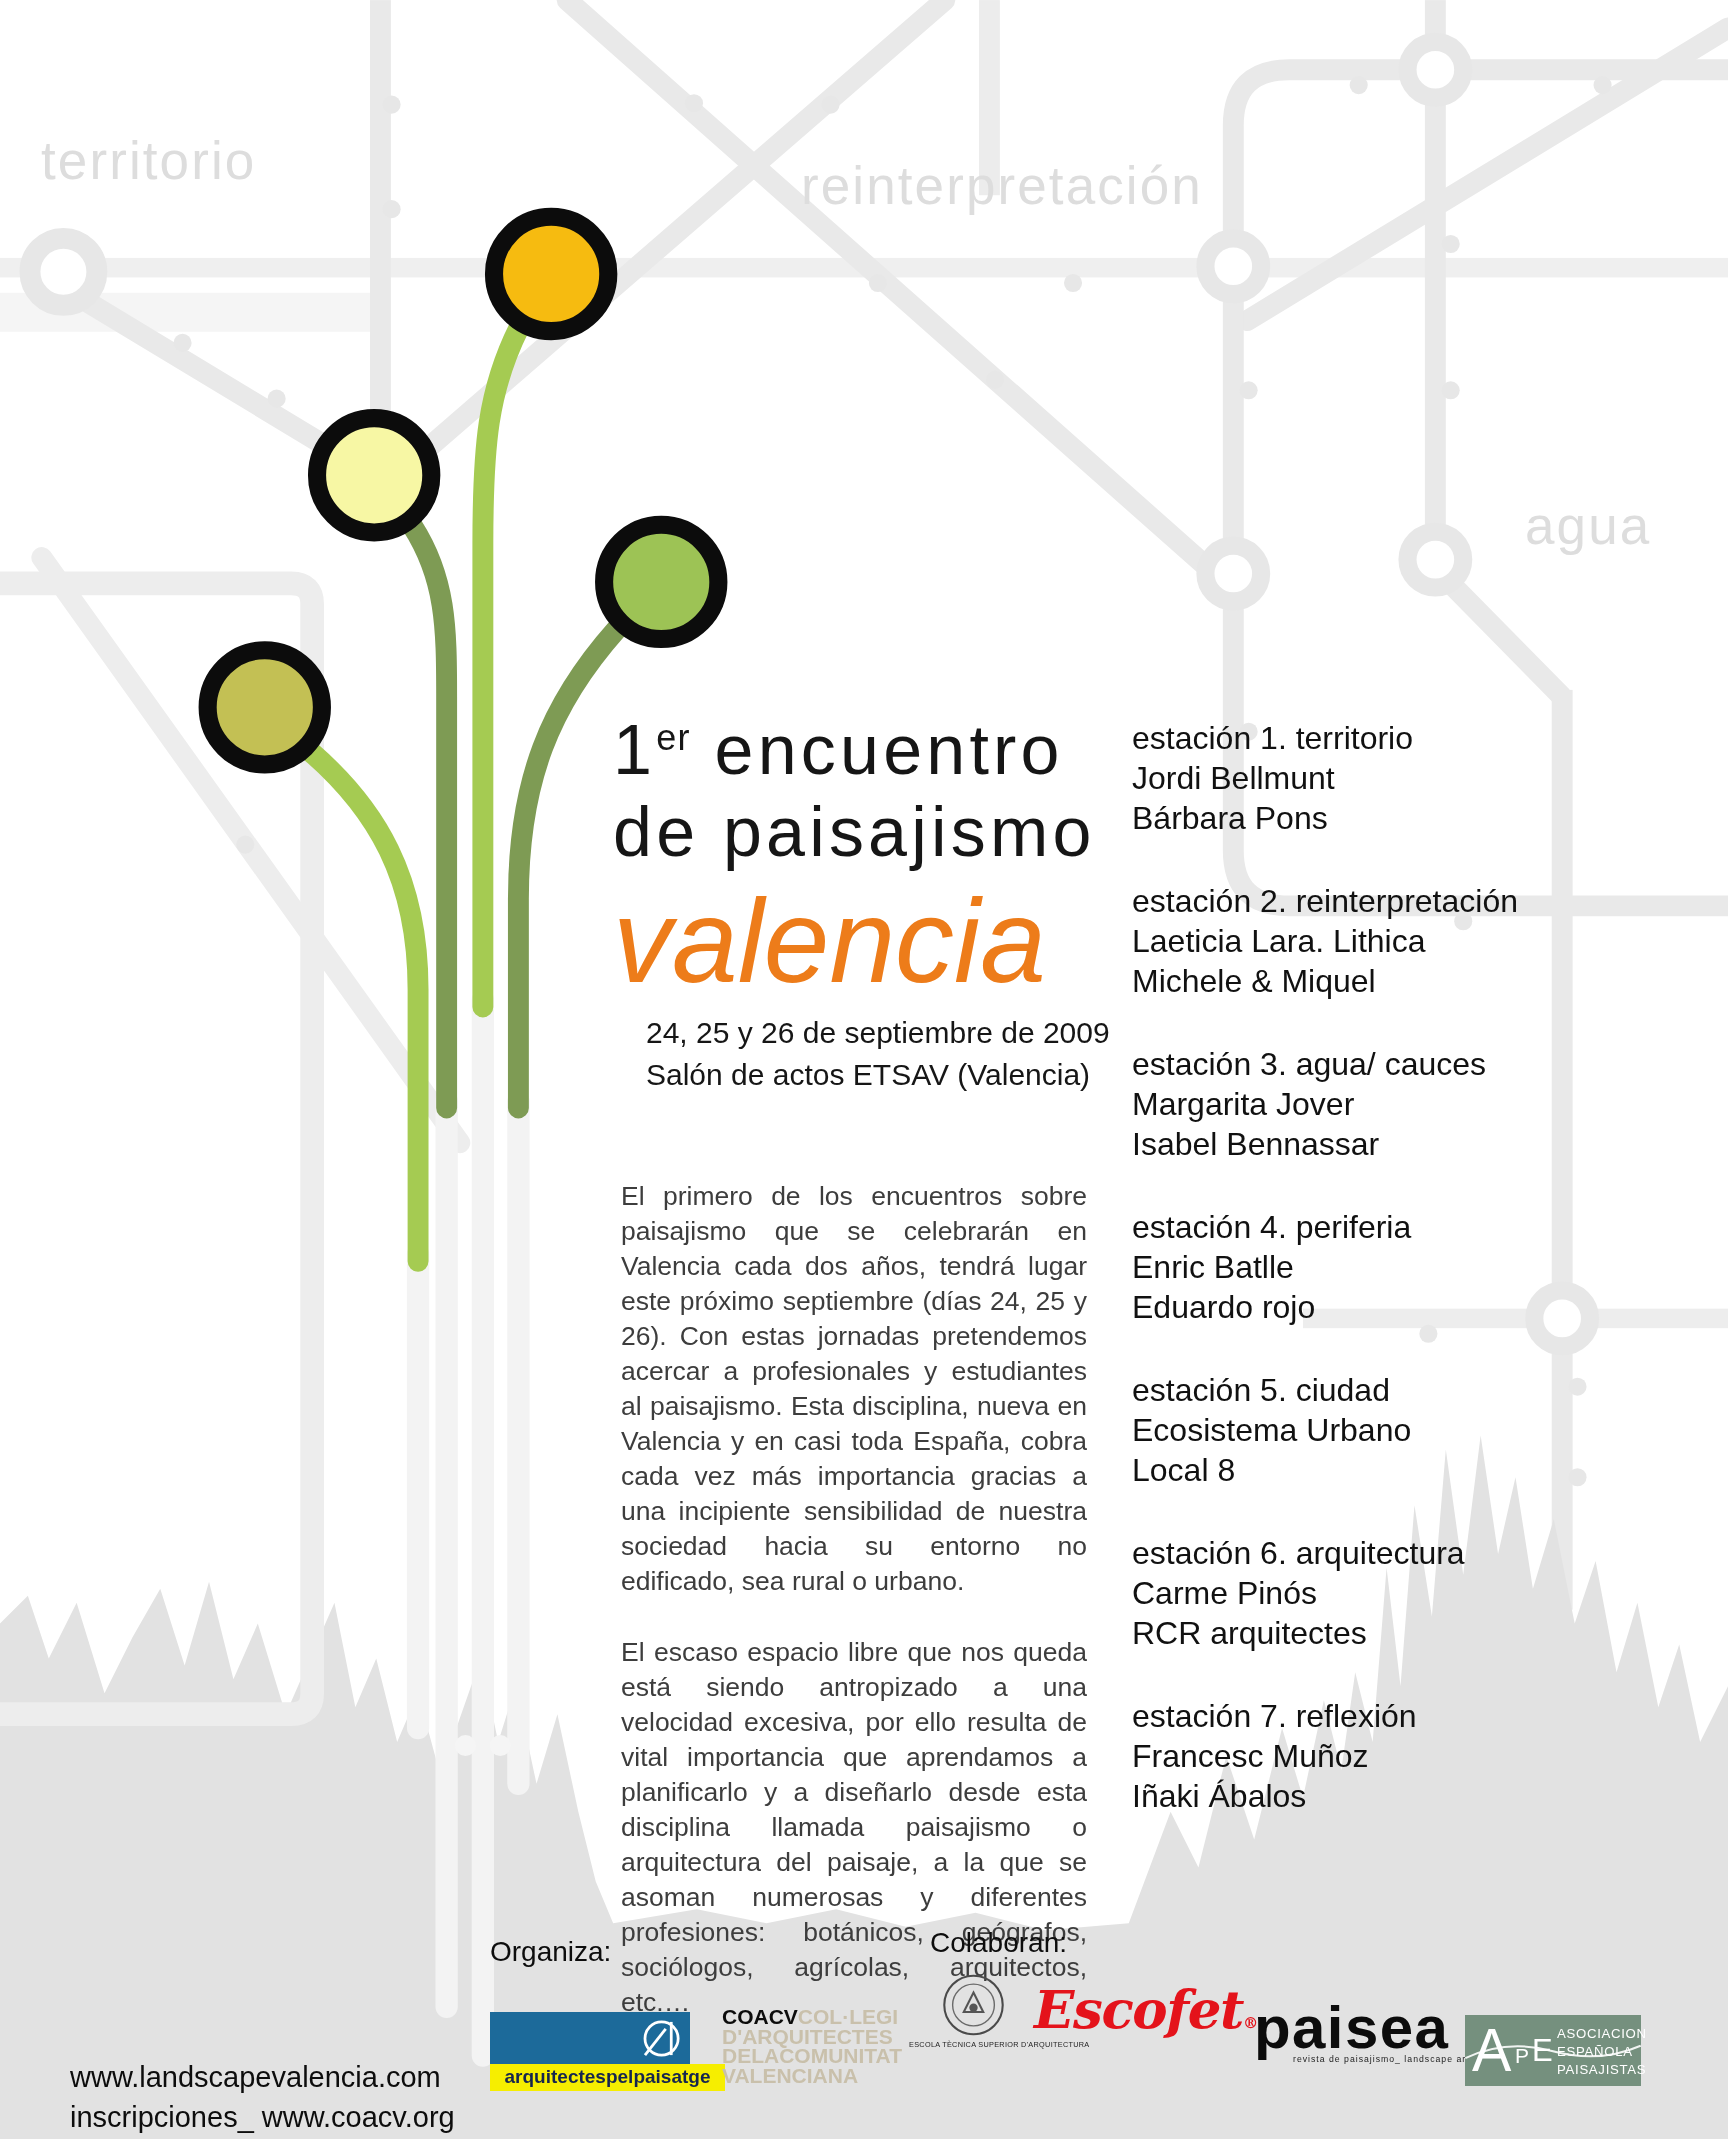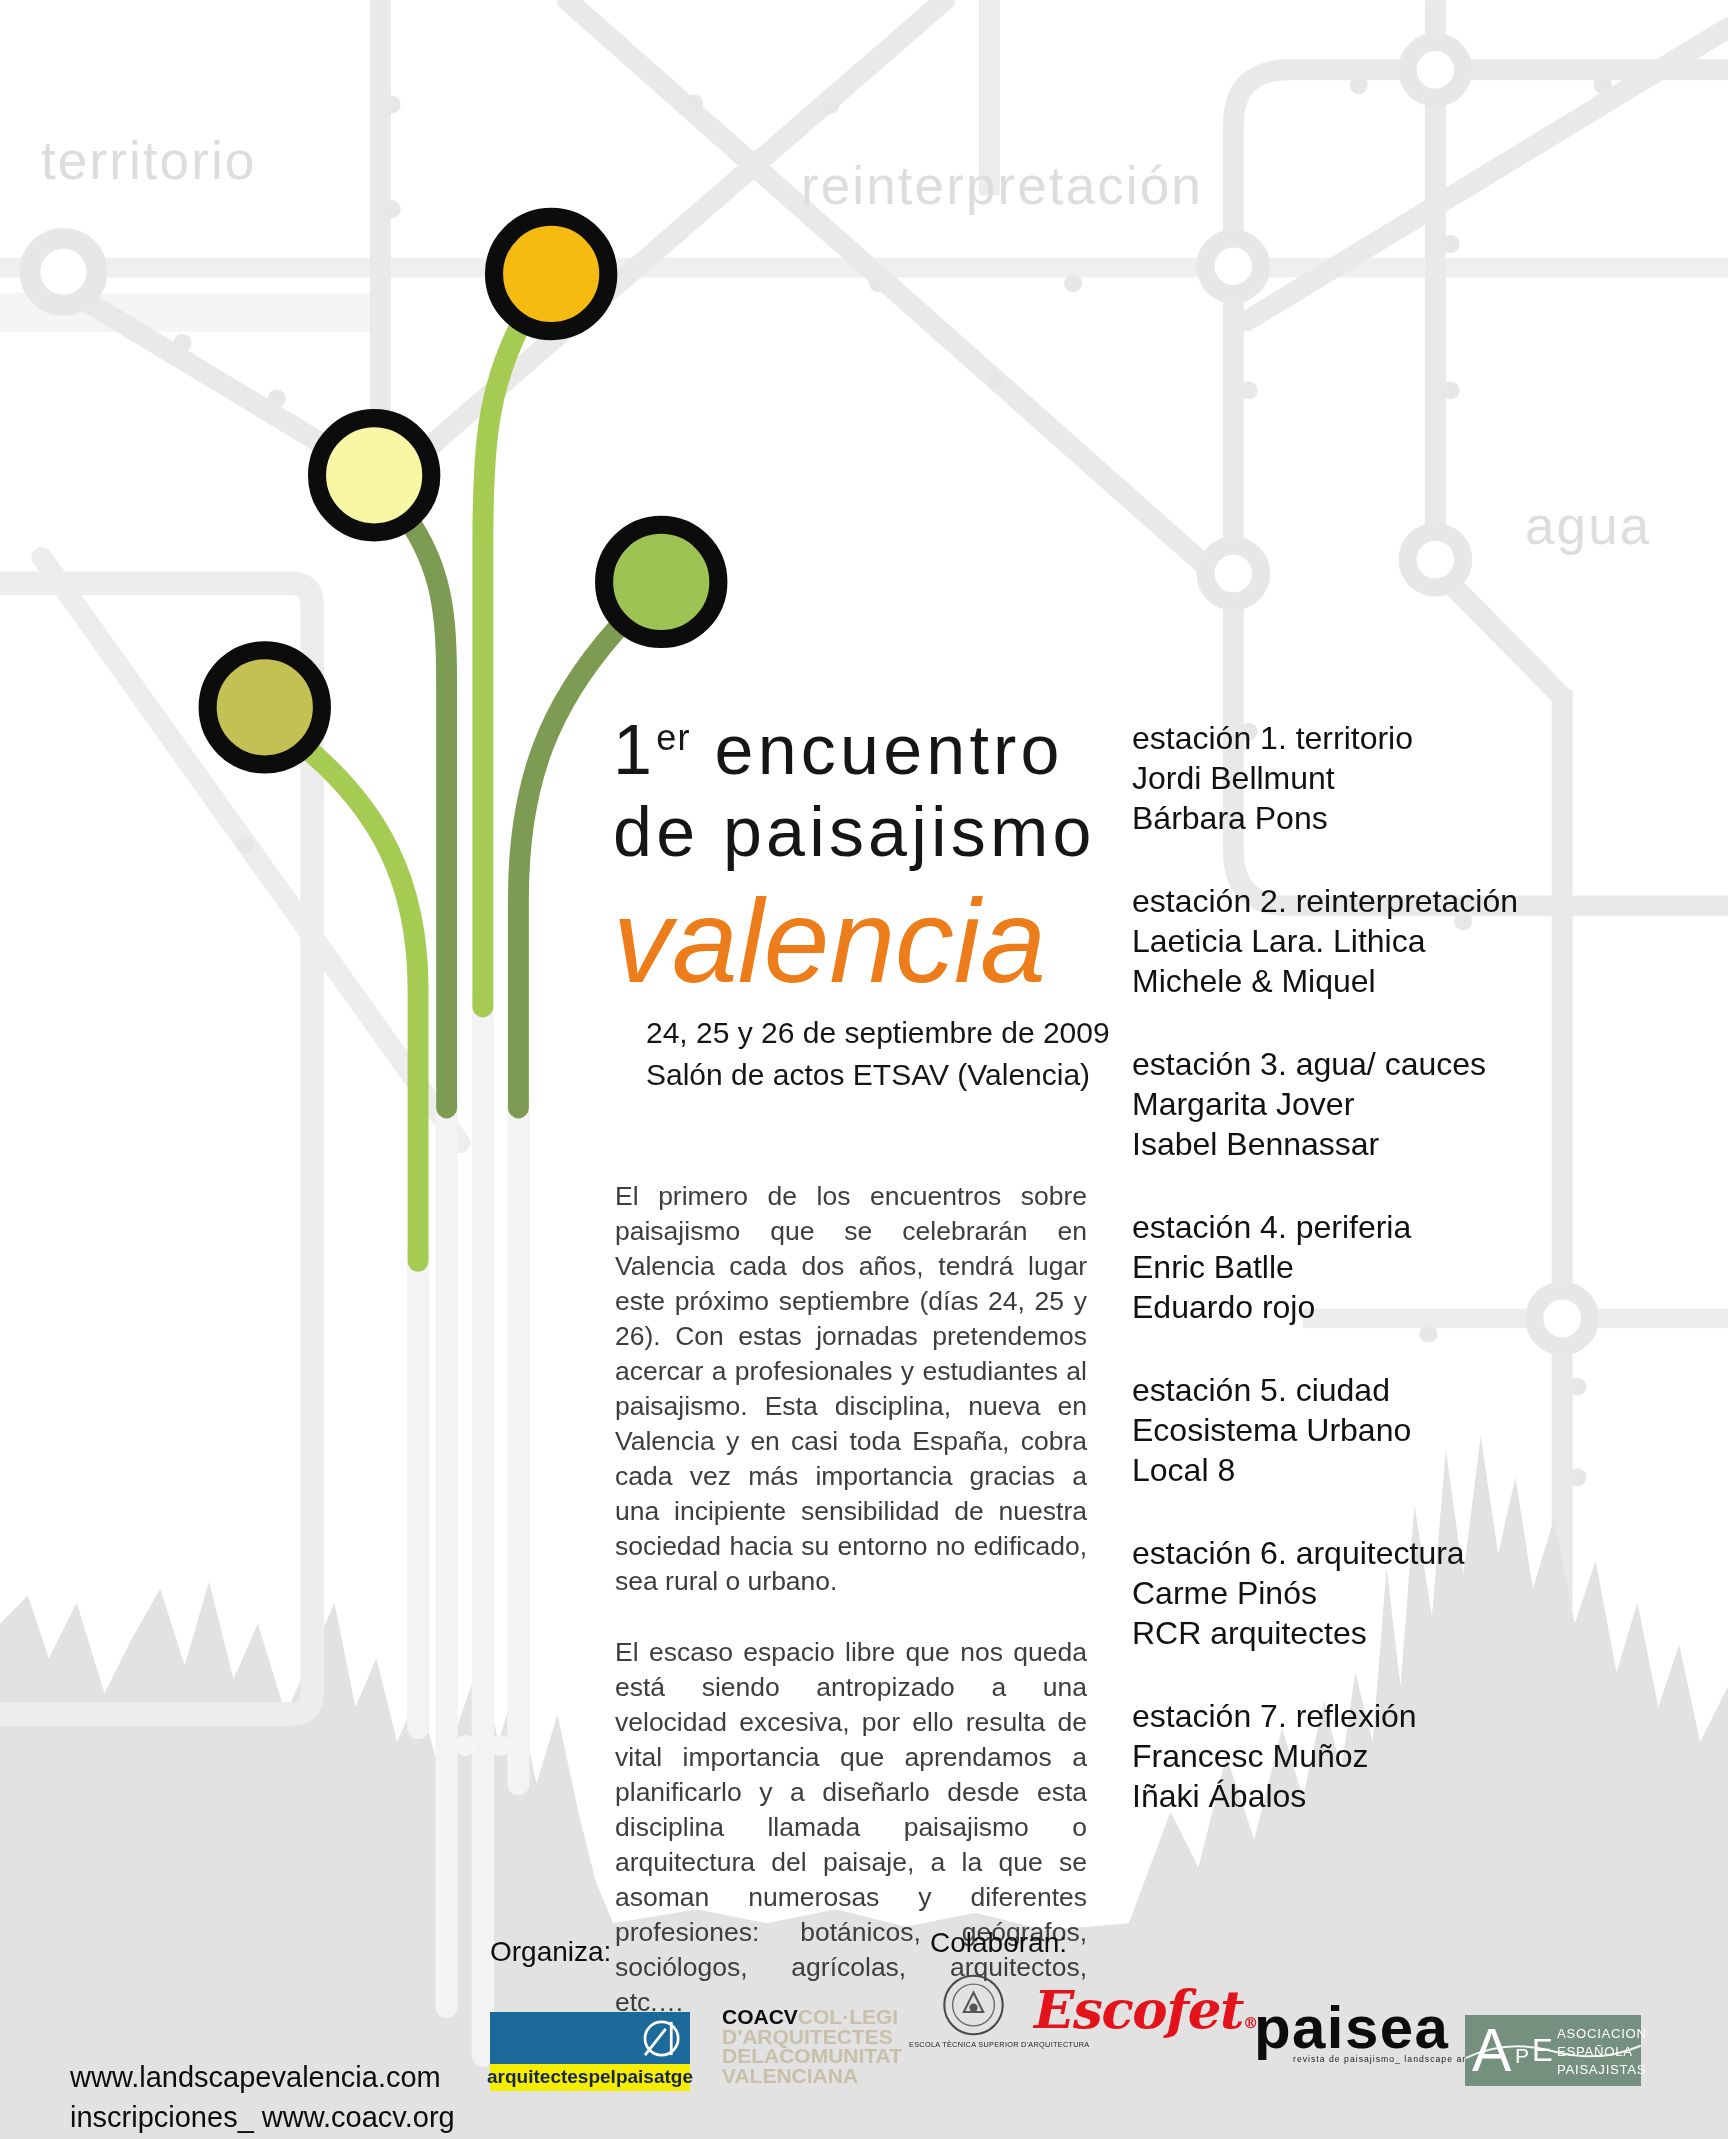--- a/index.html
+++ b/index.html
@@ -15,30 +15,30 @@
     font-family:"Liberation Sans",sans-serif;background:#fff;}
   #bg-art{position:absolute;left:0;top:0;width:1728px;height:2140px;}
   .bgword{position:absolute;color:var(--word-gray);font-size:53px;letter-spacing:2.1px;}
   .titleblock{position:absolute;left:613px;top:697px;width:502px;color:var(--ink);}
   .t-line{font-size:70px;letter-spacing:4.2px;line-height:82px;white-space:nowrap;}
   .t-sup{font-size:36px;vertical-align:super;letter-spacing:1.4px;}
   .t-city{font-size:118px;letter-spacing:0px;color:var(--accent-orange);line-height:118px;margin-top:9px;white-space:nowrap;font-style:italic;}
   .dates{position:absolute;left:646px;top:1012px;font-size:30px;line-height:42px;color:var(--ink);white-space:nowrap;}
   .bodycol{position:absolute;left:603px;top:1179px;width:484px;color:var(--body-ink);
     font-size:26.5px;line-height:35px;text-align:justify;}
-  .bodycol p{margin:0 0 36px 12px;}
+  .bodycol p{margin:0 0 36px 18px;}
   .stations{position:absolute;left:1132px;top:718px;width:578px;color:#111;}
   .station{margin-bottom:43px;font-size:32px;line-height:40px;}
   .station .st-title{font-weight:normal;}
   .footer-label{position:absolute;font-size:28px;color:#0d0d0d;}
   .links{position:absolute;left:70px;top:2057px;font-size:29px;line-height:40px;color:#0d0d0d;white-space:nowrap;}
   
   .logo-app{position:absolute;left:490px;top:2012px;width:200px;height:79px;}
   .logo-app .blue{position:absolute;left:0;top:0;width:200px;height:52px;background:var(--app-blue);}
-  .logo-app .yellow{position:absolute;left:0;top:52px;width:200px;height:26.5px;background:var(--app-yellow);
+  .logo-app .yellow{position:absolute;left:0;top:52px;width:235px;height:26.5px;background:var(--app-yellow);
      display:flex;align-items:center;justify-content:center;}
   .logo-app .yellow span{font-size:19px;font-weight:bold;color:#15254f;letter-spacing:0;}
   .logo-app .red{color:#e01010;}
   .logo-app svg{position:absolute;right:5.6px;top:2.8px;}
   
   .logo-coacv{position:absolute;left:722px;top:2007px;width:167px;font-weight:bold;
      font-size:21px;line-height:19.5px;letter-spacing:0;color:var(--coacv-beige);white-space:nowrap;}
   .logo-coacv .black{color:#0c0c0c;}
   
   .logo-etsa{position:absolute;left:909px;top:1973px;width:129px;text-align:center;}

